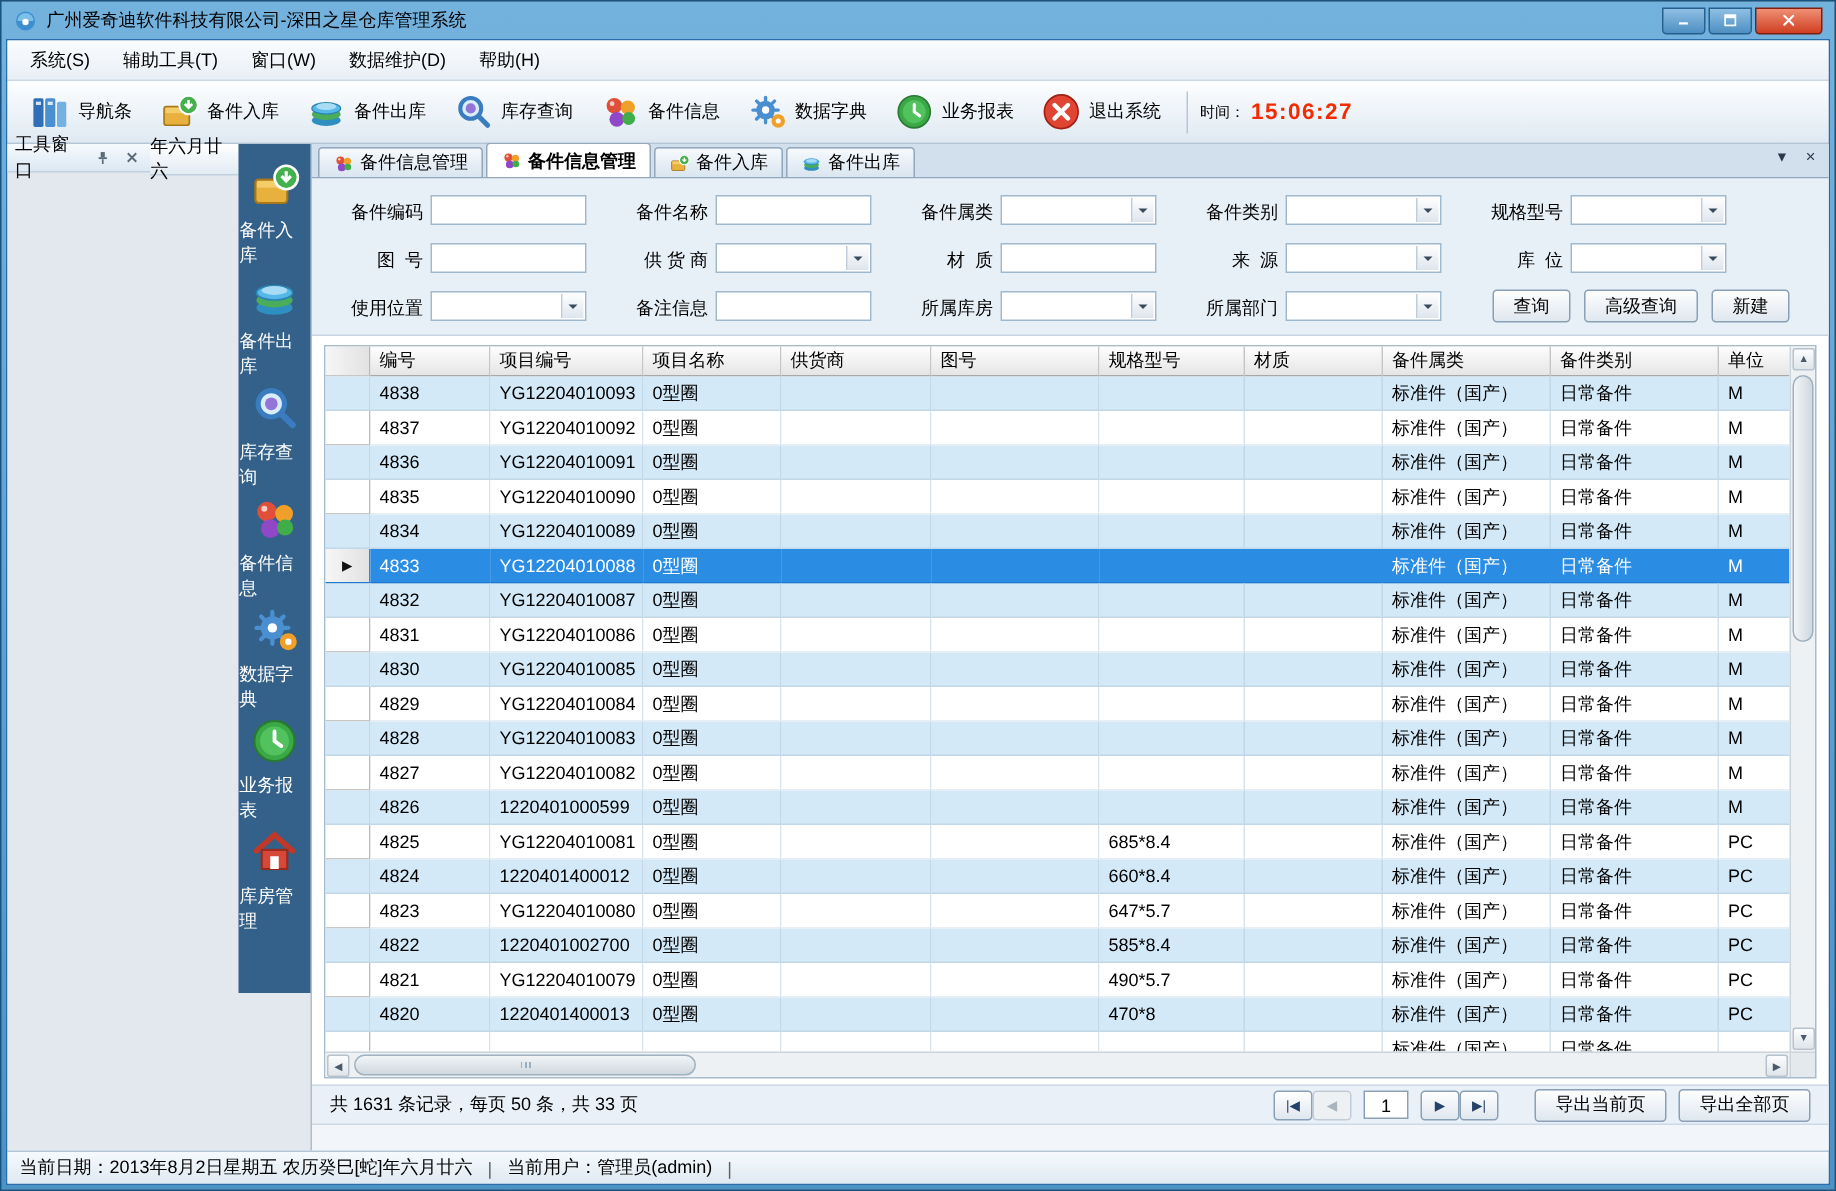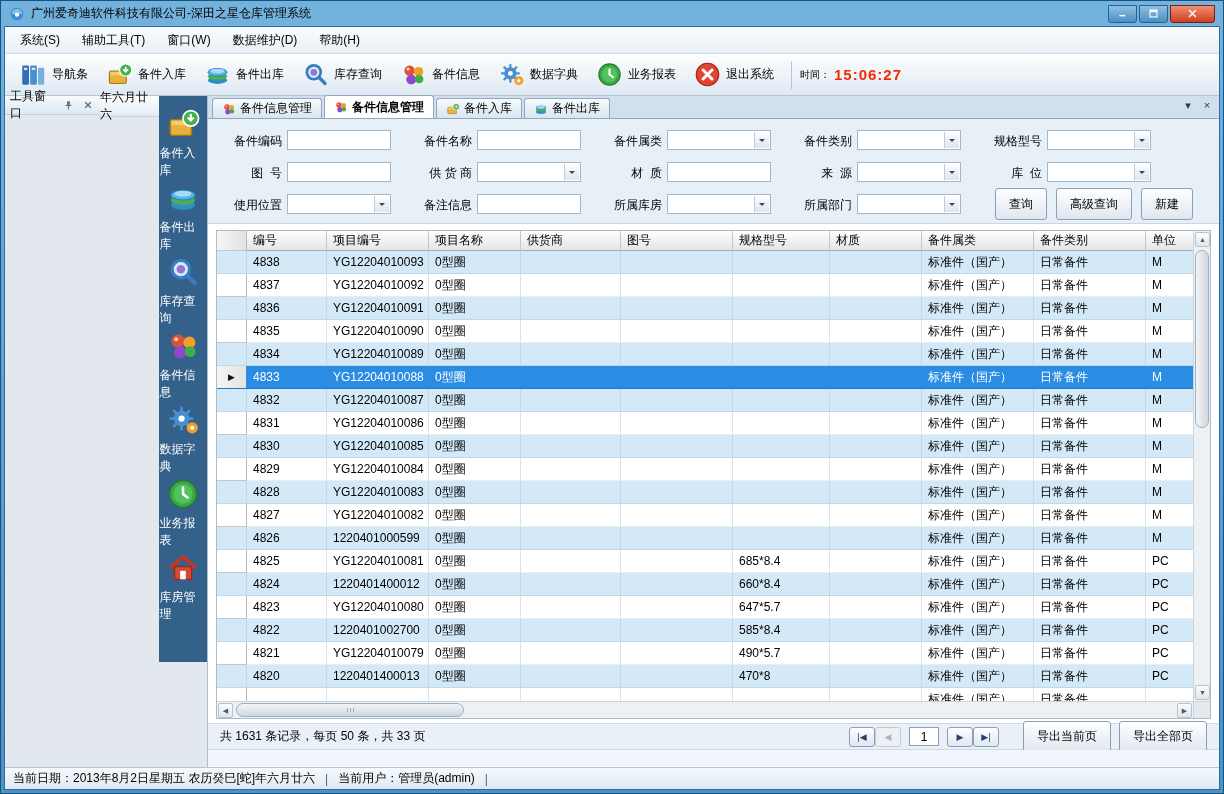--- a/index.html
+++ b/index.html
@@ -52,21 +52,21 @@
   .search-panel{background:#e7eff7;border-bottom:1px solid #c8d6e4;padding:8px 26px 6px 16px}
   .s-row{display:flex;align-items:center;height:26px;margin-bottom:6px}
   .s-row:last-child{margin-bottom:0}
   .s-group{display:flex;align-items:flex-end;width:190px;flex:0 0 auto}
   .s-label{width:58px;text-align:right;margin-right:5px;white-space:pre}
   .s-input{width:104px;height:20px;border:1px solid #a0b8cc;background:#fff;font:inherit;padding:0 3px;outline:none}
   .combo{position:relative;width:104px;height:20px;border:1px solid #a0b8cc;background:#fff}
   .combo-arrow{position:absolute;right:1px;top:1px;bottom:1px;width:15px;background:linear-gradient(#fefefe,#dde5ee);border-left:1px solid #c0ccd8;display:flex;align-items:center;justify-content:center}
   .combo-arrow::after{content:"";border:3.5px solid transparent;border-top-color:#3a4a5a;margin-top:4px}
   .s-buttons{margin-left:auto;display:flex;gap:9px}
-  .btn{height:32px;padding:0 13px;background:linear-gradient(#fefefe,#dfe7ef);border:1px solid #8aa0b6;border-radius:3px;font:inherit;white-space:nowrap}
+  .btn{height:22px;padding:0 13px;background:linear-gradient(#fefefe,#dfe7ef);border:1px solid #8aa0b6;border-radius:3px;font:inherit;white-space:nowrap}
   
   .grid-outer{height:489px;margin:6px 8px 0;position:relative;border:1px solid #a8bccc;background:#fff}
   .grid-clip{position:absolute;top:0;left:0;right:17px;bottom:17px;overflow:hidden}
   table{width:989px;table-layout:fixed;border-collapse:separate;border-spacing:0}
   th,td{padding:0 6px;font-size:12px;font-weight:normal;text-align:left;white-space:nowrap;overflow:hidden}
   thead th{height:20px;background:linear-gradient(#fefefe,#e5e5e5);border-right:1px solid #c6c6c6;border-bottom:1px solid #a8a8a8}
   tbody td{height:23px;border-right:1px solid #dbe3ea;border-bottom:1px solid #e8edf2}
   tr.even td{background:#d3e9f7;border-right-color:#c2d8e8;border-bottom-color:#c2d8e8}
   tr.odd td{background:#fff}
   tr.sel td{background:#2b8ce4;color:#fff;border-right-color:#2b8ce4;border-bottom-color:#1f7acc}

